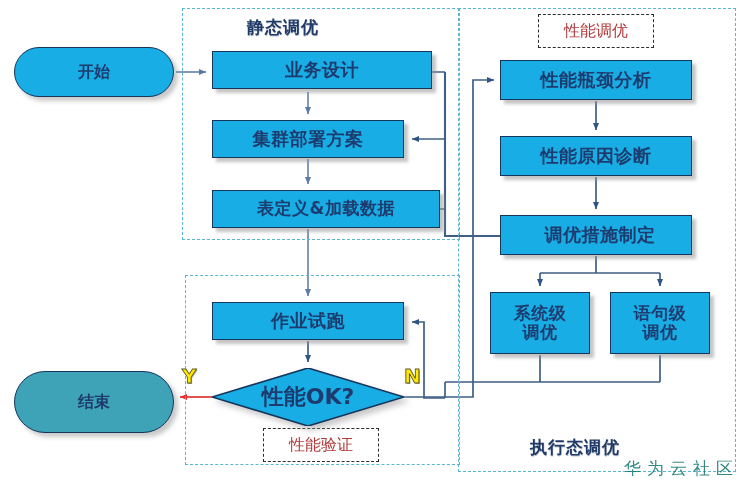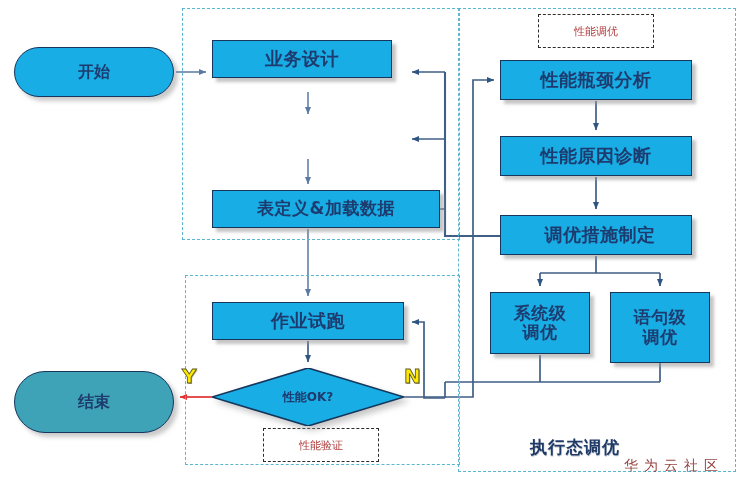--- a/index.html
+++ b/index.html
@@ -41,21 +41,21 @@
     white-space: nowrap;
     text-shadow: 0.6px 0.6px 0 rgba(120,130,150,0.45);
   }
 
   
   .anno {
     position: absolute;
     border: 1.5px dashed #2c2c2c;
     box-sizing: border-box;
     color: #b03a3a;
-    font-size: 11px;
+    font-size: 16px;
     display: flex;
     align-items: center;
     justify-content: center;
     white-space: nowrap;
     background: #ffffff;
   }
 
   
   .node {
     position: absolute;
@@ -94,42 +94,42 @@
 
   
   .diamond-wrap {
     position: absolute;
     filter: drop-shadow(4px 4px 3px rgba(150,150,150,0.55));
   }
   .diamond-label {
     position: absolute;
     color: #1d3b6e;
     font-weight: bold;
-    font-size: 12px;
+    font-size: 22px;
     white-space: nowrap;
     display: flex;
     align-items: center;
     justify-content: center;
   }
 
   
   .branch {
     position: absolute;
     font-weight: bold;
     font-size: 20px;
     color: #ffe800;
     -webkit-text-stroke: 0.9px #5a5a20;
     text-shadow: 1px 1px 0 rgba(90,90,30,0.5);
   }
 
   
   .watermark {
     position: absolute;
-    color: #7f1d1d;
-    font-size: 14px;
+    color: #0f766e;
+    font-size: 17px;
     letter-spacing: 6px;
     white-space: nowrap;
     opacity: 0.85;
   }
 </style>
 </head>
 <body>
 
 <div id="canvas">
 
@@ -180,39 +180,41 @@
 
     <path d="M212,397 L180,397" stroke="#e03030" stroke-width="1.7" fill="none" marker-end="url(#ah-red)"></path>
   </svg>
 
   <div id="nodes-layer">
 
     <div class="group" style="left:182px; top:8px; width:278px; height:232px;"></div>
     <div class="group" style="left:458px; top:8px; width:278px; height:464px;"></div>
     <div class="group" style="left:185px; top:275px; width:275px; height:190px;"></div>
 
+    <div class="group-title" style="left:247px; top:16px;">静态调优</div>
     <div class="group-title" style="left:530px; top:436px;">执行态调优</div>
 
     <div class="anno" style="left:538px; top:14px; width:116px; height:34px;">性能调优</div>
     <div class="anno" style="left:263px; top:428px; width:116px; height:34px;">性能验证</div>
 
     <div class="term start" style="left:14px; top:47px; width:160px; height:50px;">开始</div>
     <div class="term end" style="left:14px; top:371px; width:160px; height:62px;">结束</div>
 
-    <div class="node" style="left:212px; top:40px; width:180px; height:38px;">业务设计</div>
+    <div class="node" style="left:212px; top:51px; width:220px; height:38px;">业务设计</div>
+    <div class="node" style="left:212px; top:120px; width:192px; height:38px;">集群部署方案</div>
     <div class="node small" style="left:212px; top:190px; width:228px; height:38px;">表定义&amp;加载数据</div>
 
     <div class="node" style="left:500px; top:60px; width:192px; height:40px;">性能瓶颈分析</div>
 
     <div class="node" style="left:212px; top:302px; width:192px; height:38px;">作业试跑</div>
     <div class="node" style="left:500px; top:136px; width:192px; height:40px;">性能原因诊断</div>
     <div class="node" style="left:500px; top:215px; width:192px; height:40px;padding-left:8px;">调优措施制定</div>
     <div class="node small" style="left:490px; top:292px; width:100px; height:62px; white-space:pre-line;">系统级
 调优</div>
-    <div class="node small" style="left:610px; top:292px; width:100px; height:71px; white-space:pre-line;">语句级
+    <div class="node small" style="left:610px; top:292px; width:100px; height:62px; white-space:pre-line;">语句级
 调优</div>
 
     <div class="diamond-wrap" style="left:212px; top:368px; width:192px; height:58px;">
       <svg width="192" height="58" viewBox="0 0 192 58">
         <polygon points="96,0 192,29 96,58 0,29" fill="#18ade4" stroke="#16365c" stroke-width="1.6"></polygon>
       </svg>
       <div class="diamond-label" style="left:0; top:0; width:192px; height:58px;">性能OK?</div>
     </div>
 
     <div class="branch" style="left:182px; top:364px;">Y</div>

